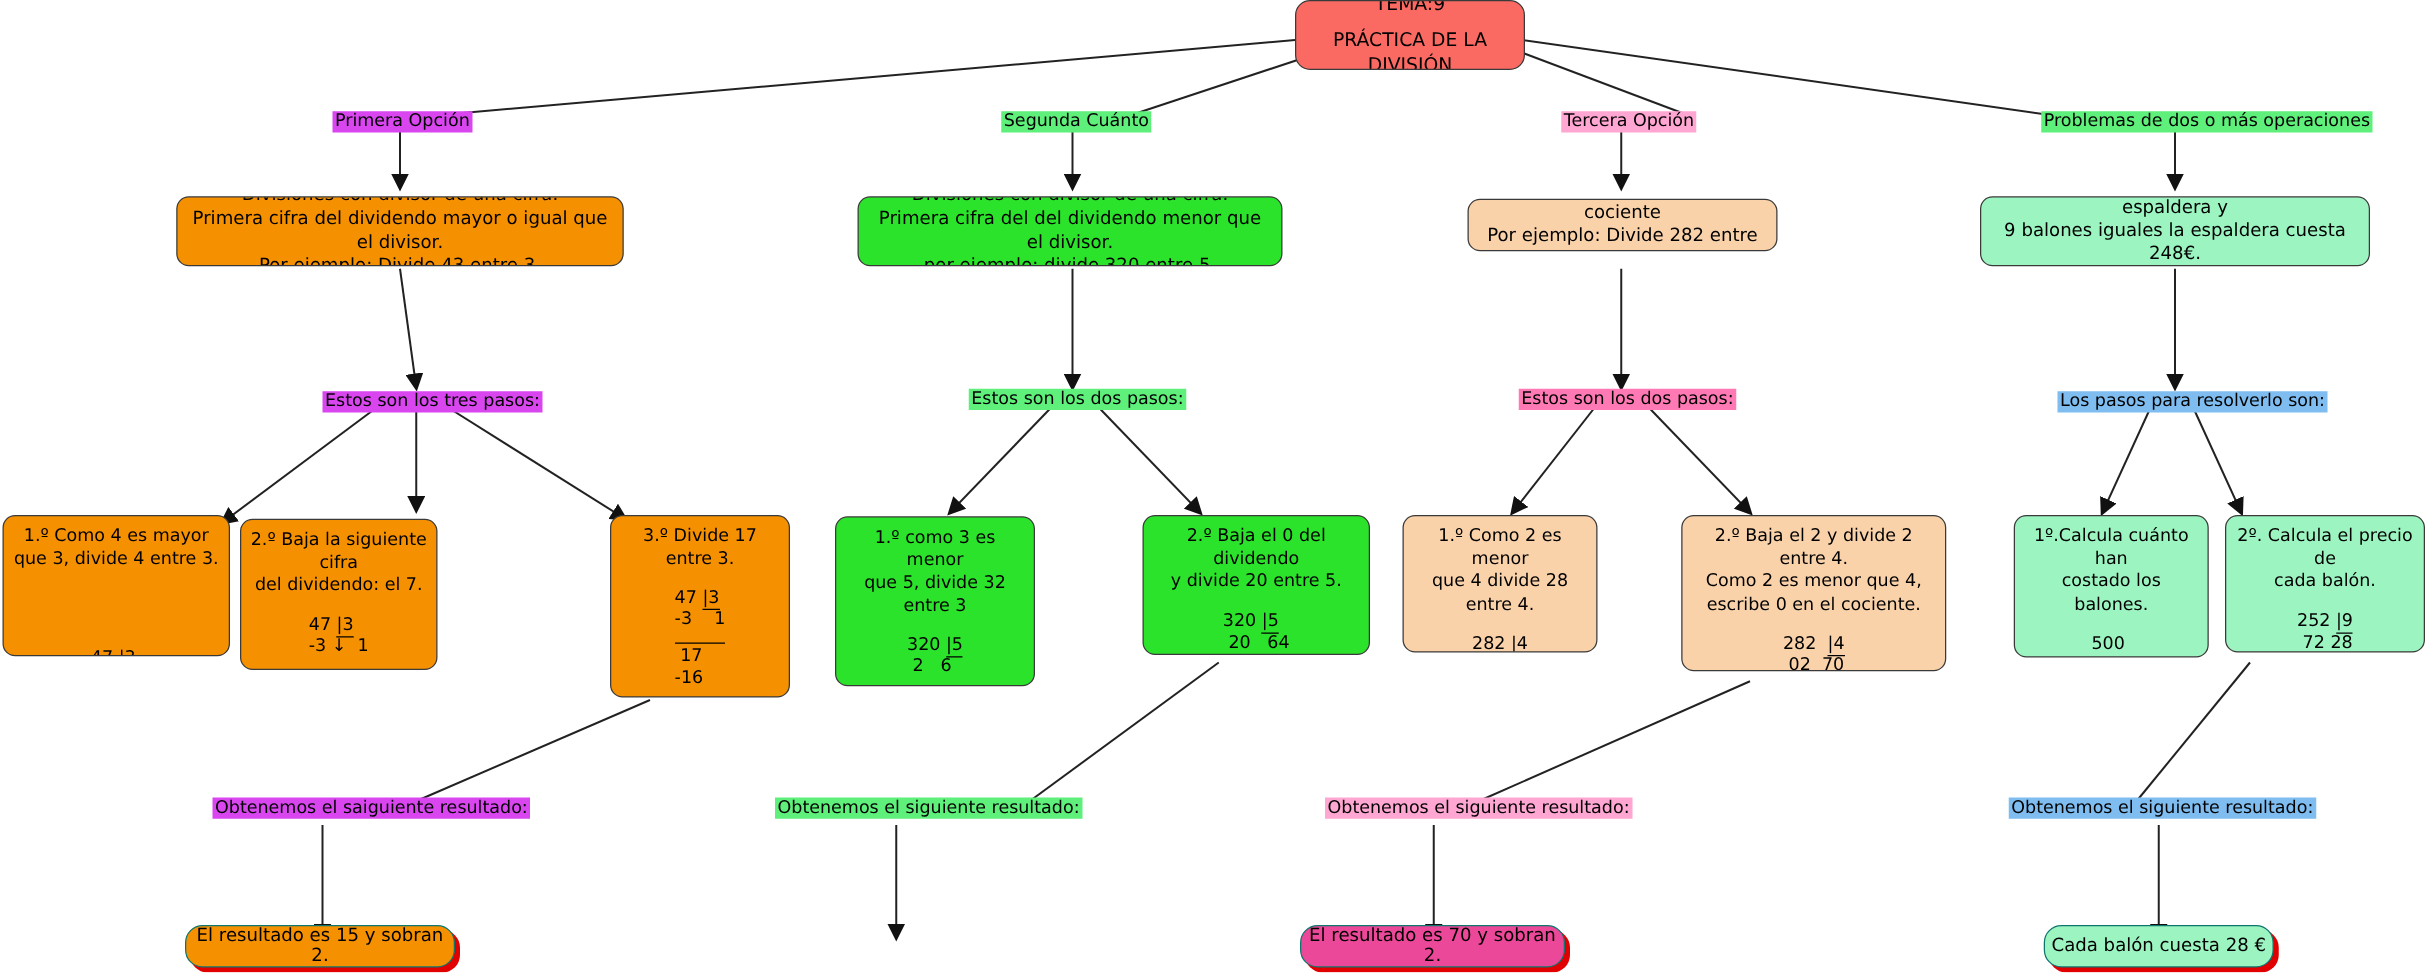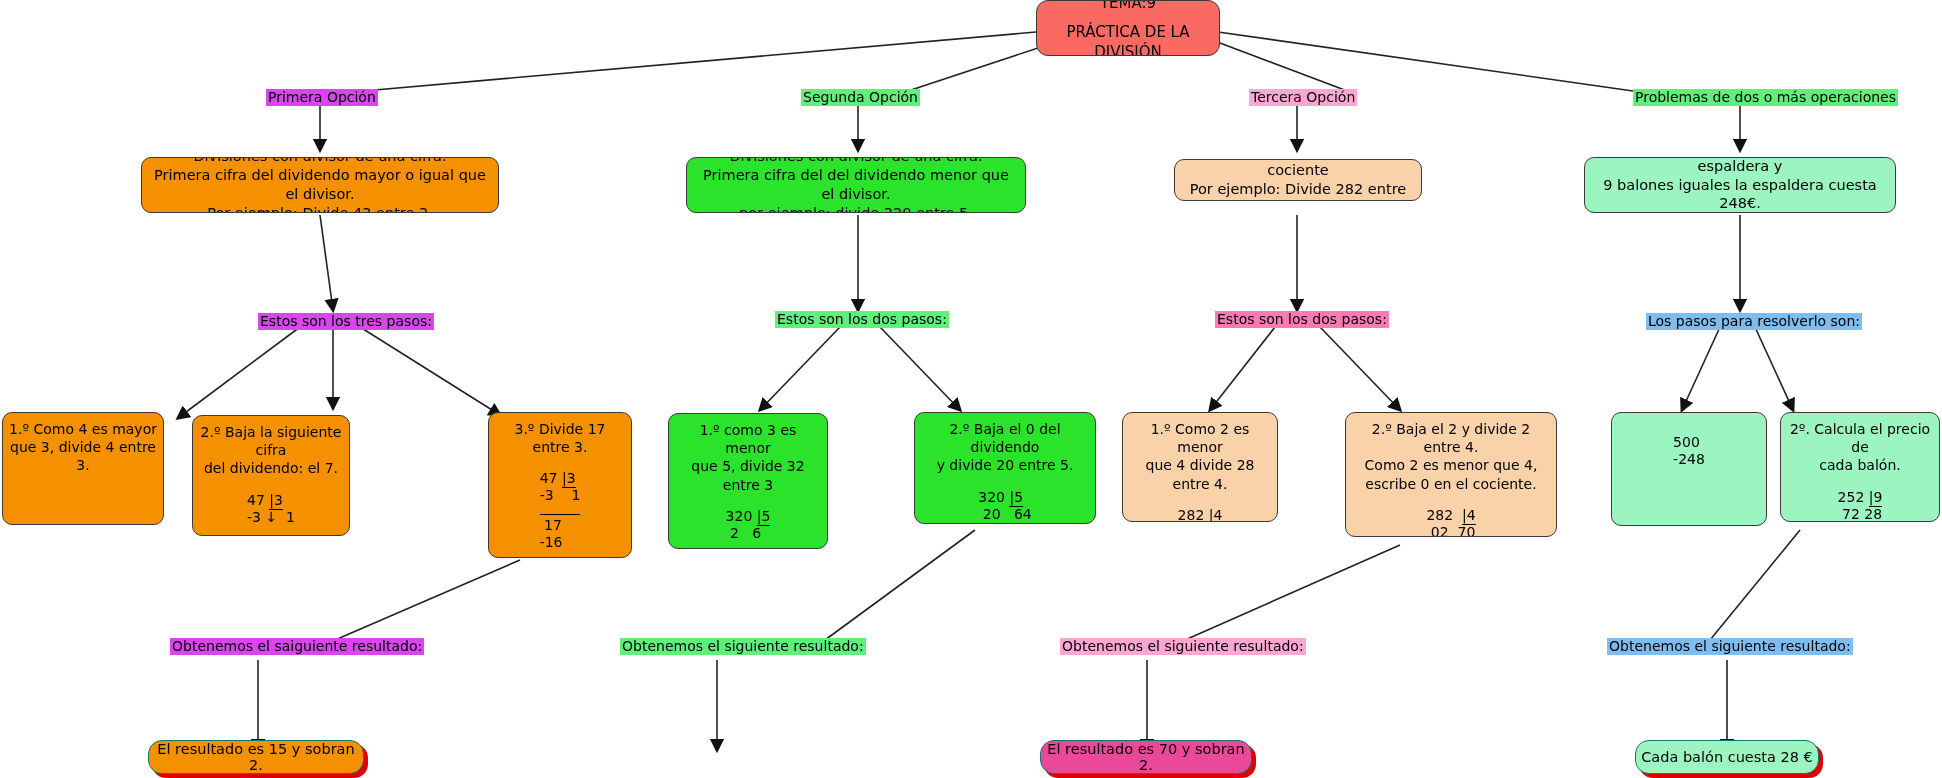--- a/index.html
+++ b/index.html
@@ -172,21 +172,21 @@
       <path d="M1727,660 L1727,750" marker-end="url(#arrow)"></path>
     </g>
   </svg>
 
   <div class="node root" style="left:1036px; top:0px; width:184px; height:56px;">
     <div class="line1">TEMA:9</div>
     <div>PRÁCTICA DE LA DIVISIÓN</div>
   </div>
 
   <div class="caption cap-yellow" style="left:266px; top:89px;"><span>Primera Opción</span></div>
-  <div class="caption cap-green" style="left:801px; top:89px;"><span>Segunda Opción</span></div>
+  <div class="caption cap-green" style="left:801px; top:89px;"><span>Segunda Cuánto</span></div>
   <div class="caption cap-pink" style="left:1249px; top:89px;"><span>Tercera Opción</span></div>
   <div class="caption cap-green" style="left:1633px; top:89px;"><span>Problemas de dos  o más operaciones</span></div>
 
   <div class="node desc orange" style="left:141px; top:157px; width:358px; height:56px;">
     <div class="txt">Divisiones con divisor de una cifra.
 Primera cifra del dividendo mayor o igual que el divisor.
 Por ejemplo: Divide 43 entre 3.</div>
   </div>
   <div class="node desc green" style="left:686px; top:157px; width:340px; height:56px;">
     <div class="txt">Divisiones con divisor de una cifra.
@@ -201,21 +201,21 @@
     <div class="txt">En el colegio an pagado 500€ por una espaldera y
 9 balones iguales la espaldera cuesta 248€.
 ¿Cuánto cuesta cada balón?</div>
   </div>
 
   <div class="caption cap-yellow" style="left:258px; top:313px;"><span>Estos son los tres pasos:</span></div>
   <div class="caption cap-green" style="left:775px; top:311px;"><span>Estos son los dos pasos:</span></div>
   <div class="caption cap-pink2" style="left:1215px; top:311px;"><span>Estos son los dos pasos:</span></div>
   <div class="caption cap-blue" style="left:1646px; top:313px;"><span>Los pasos para resolverlo son:</span></div>
 
-  <div class="node step orange" style="left:2px; top:412px; width:162px; height:113px;gap:48px;">
+  <div class="node step orange" style="left:2px; top:412px; width:182px; height:113px;gap:48px;">
     <div class="head">1.º Como 4 es mayor
 que 3, divide 4 entre 3.</div>
     <div class="calc">
         <div class="row">47 <span class="divisor">|3</span></div>
         <div class="row">-3    1</div>
       </div>
   </div>
   <div class="node step orange" style="left:192px; top:415px; width:158px; height:121px;">
     <div class="head">2.º Baja la siguiente cifra
 del dividendo: el 7.</div>
@@ -265,20 +265,22 @@
     <div class="head">2.º Baja el 2 y divide 2 entre 4.
 Como 2 es menor que 4,
 escribe 0 en el cociente.</div>
     <div class="calc">
         <div class="row">282  <span class="divisor">|4</span></div>
         <div class="row"> 02  70</div>
       </div>
   </div>
 
   <div class="node step mint" style="left:1611px; top:412px; width:156px; height:114px;">
+    <div class="head">1º.Calcula cuánto han
+costado los balones.</div>
     <div class="calc">
         <div class="row">500</div>
         <div class="row">-248</div>
       </div>
   </div>
   <div class="node step mint" style="left:1780px; top:412px; width:160px; height:110px;">
     <div class="head">2º. Calcula el precio de
 cada balón.</div>
     <div class="calc">
         <div class="row">252 <span class="divisor">|9</span></div>

